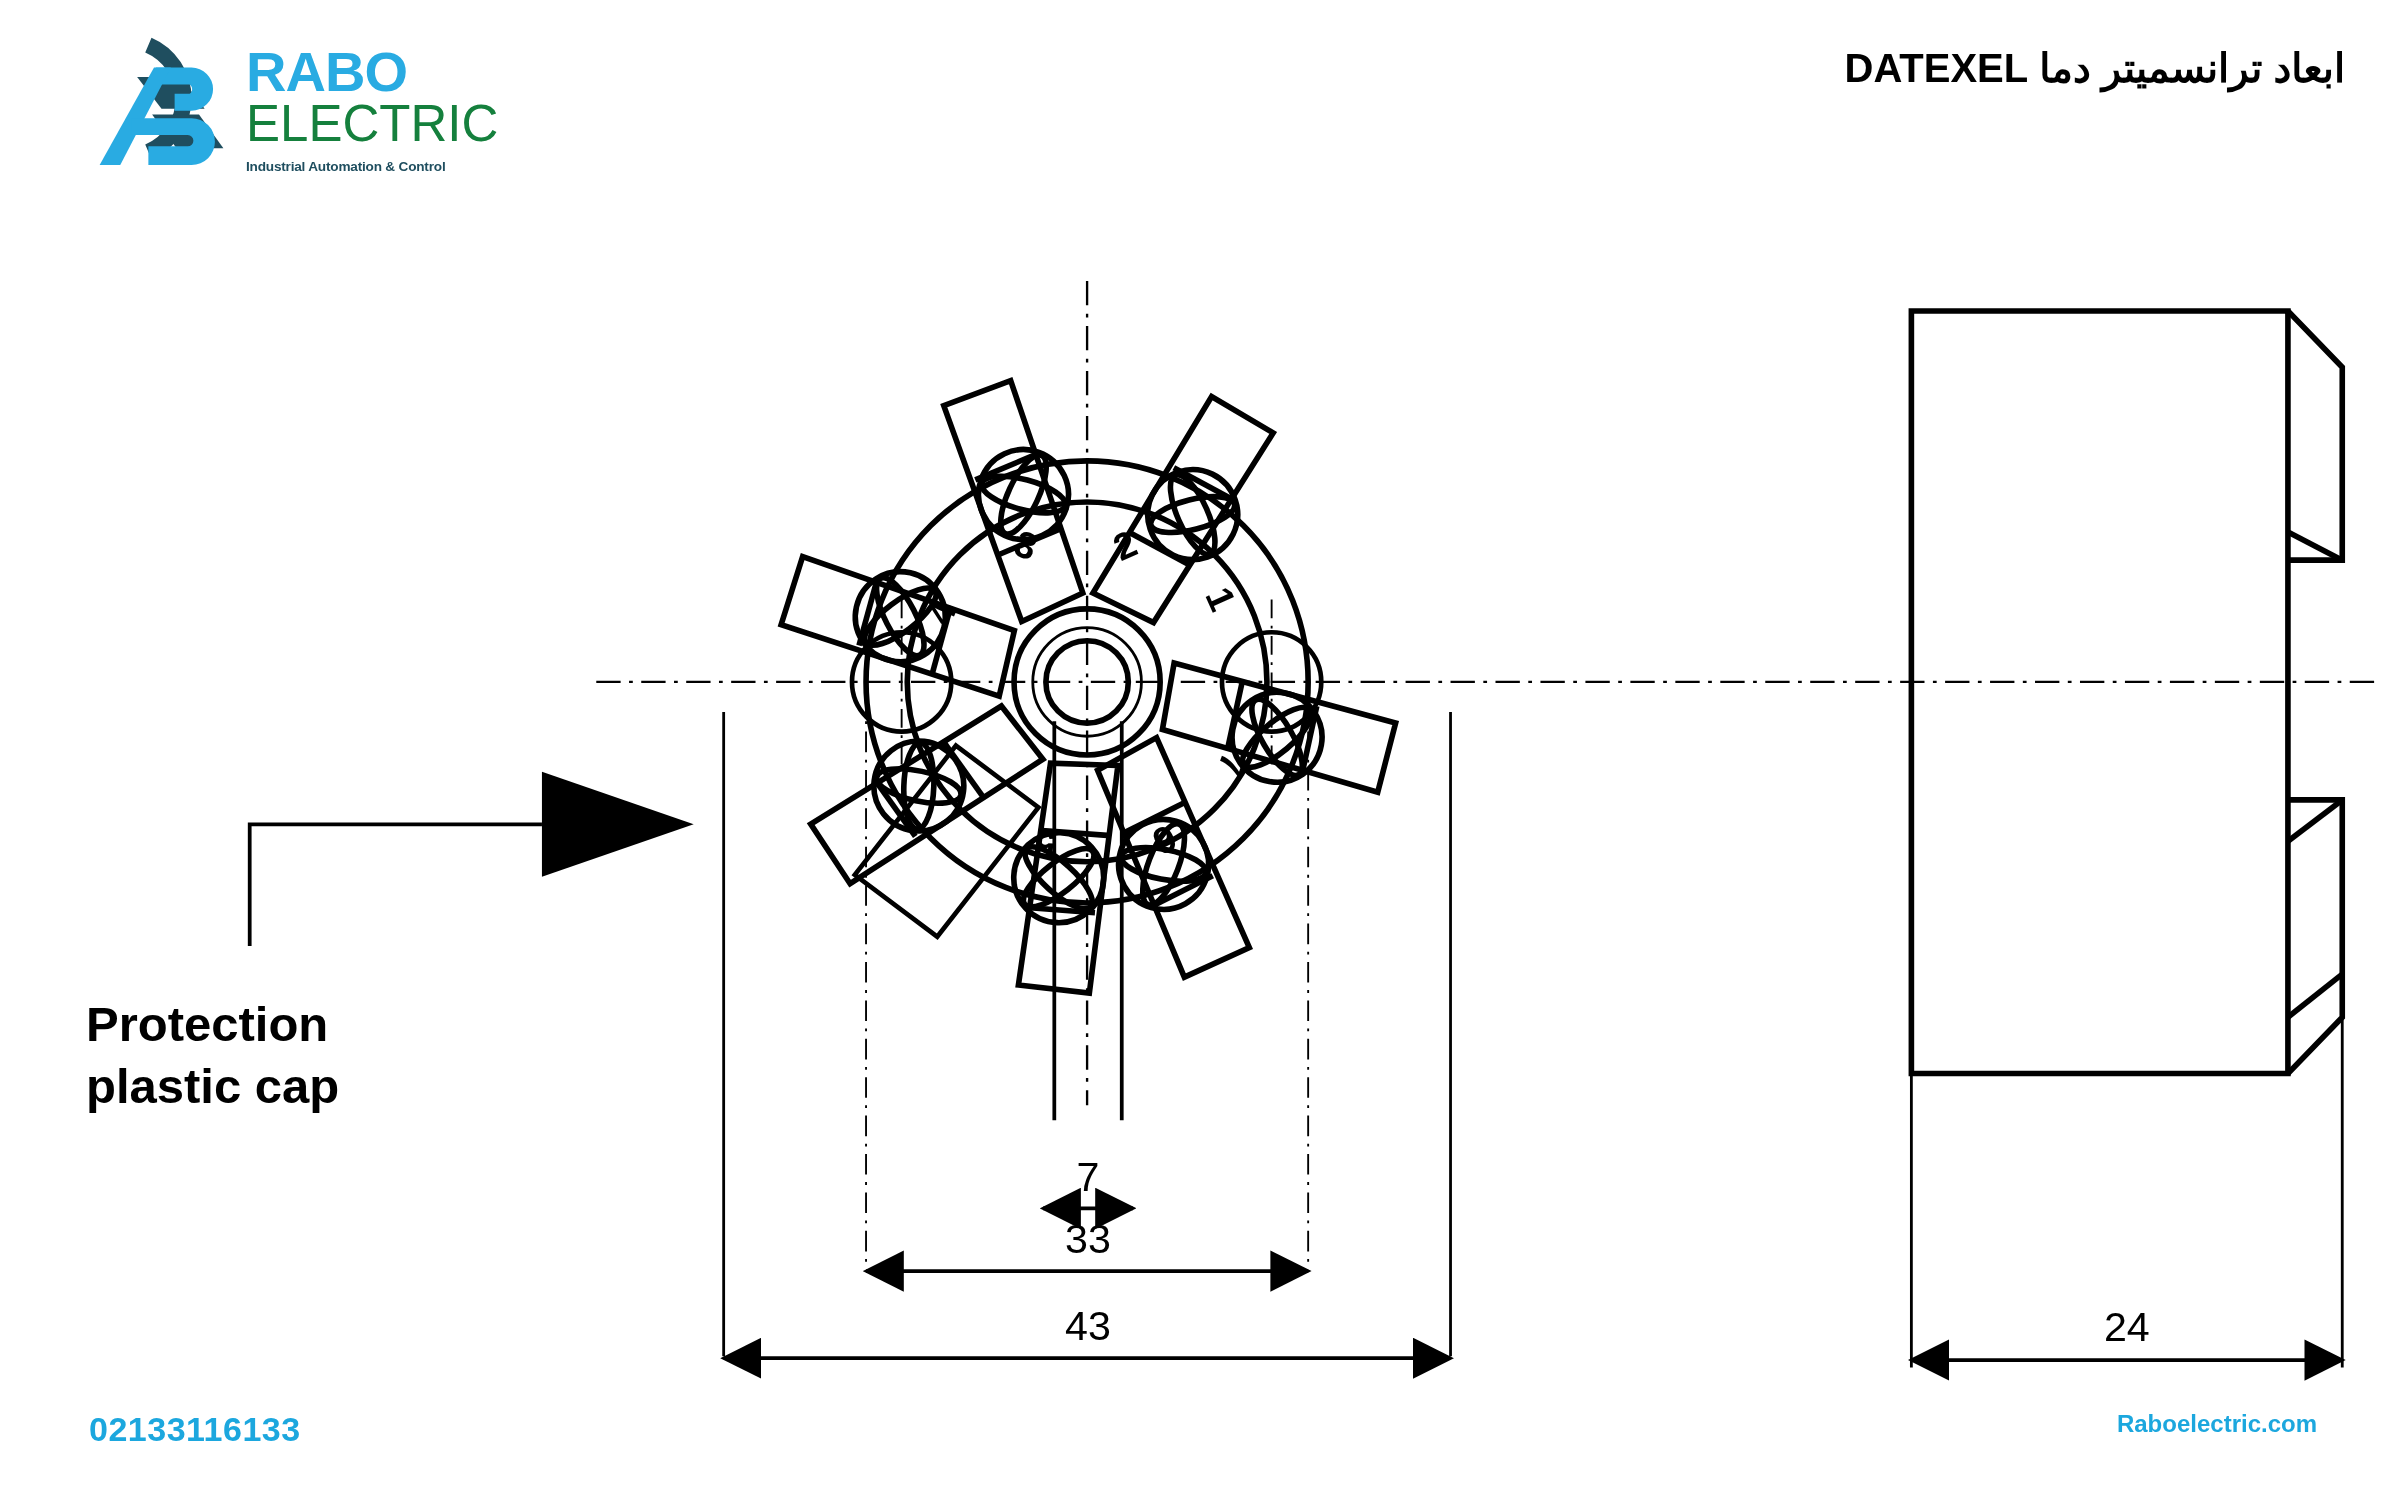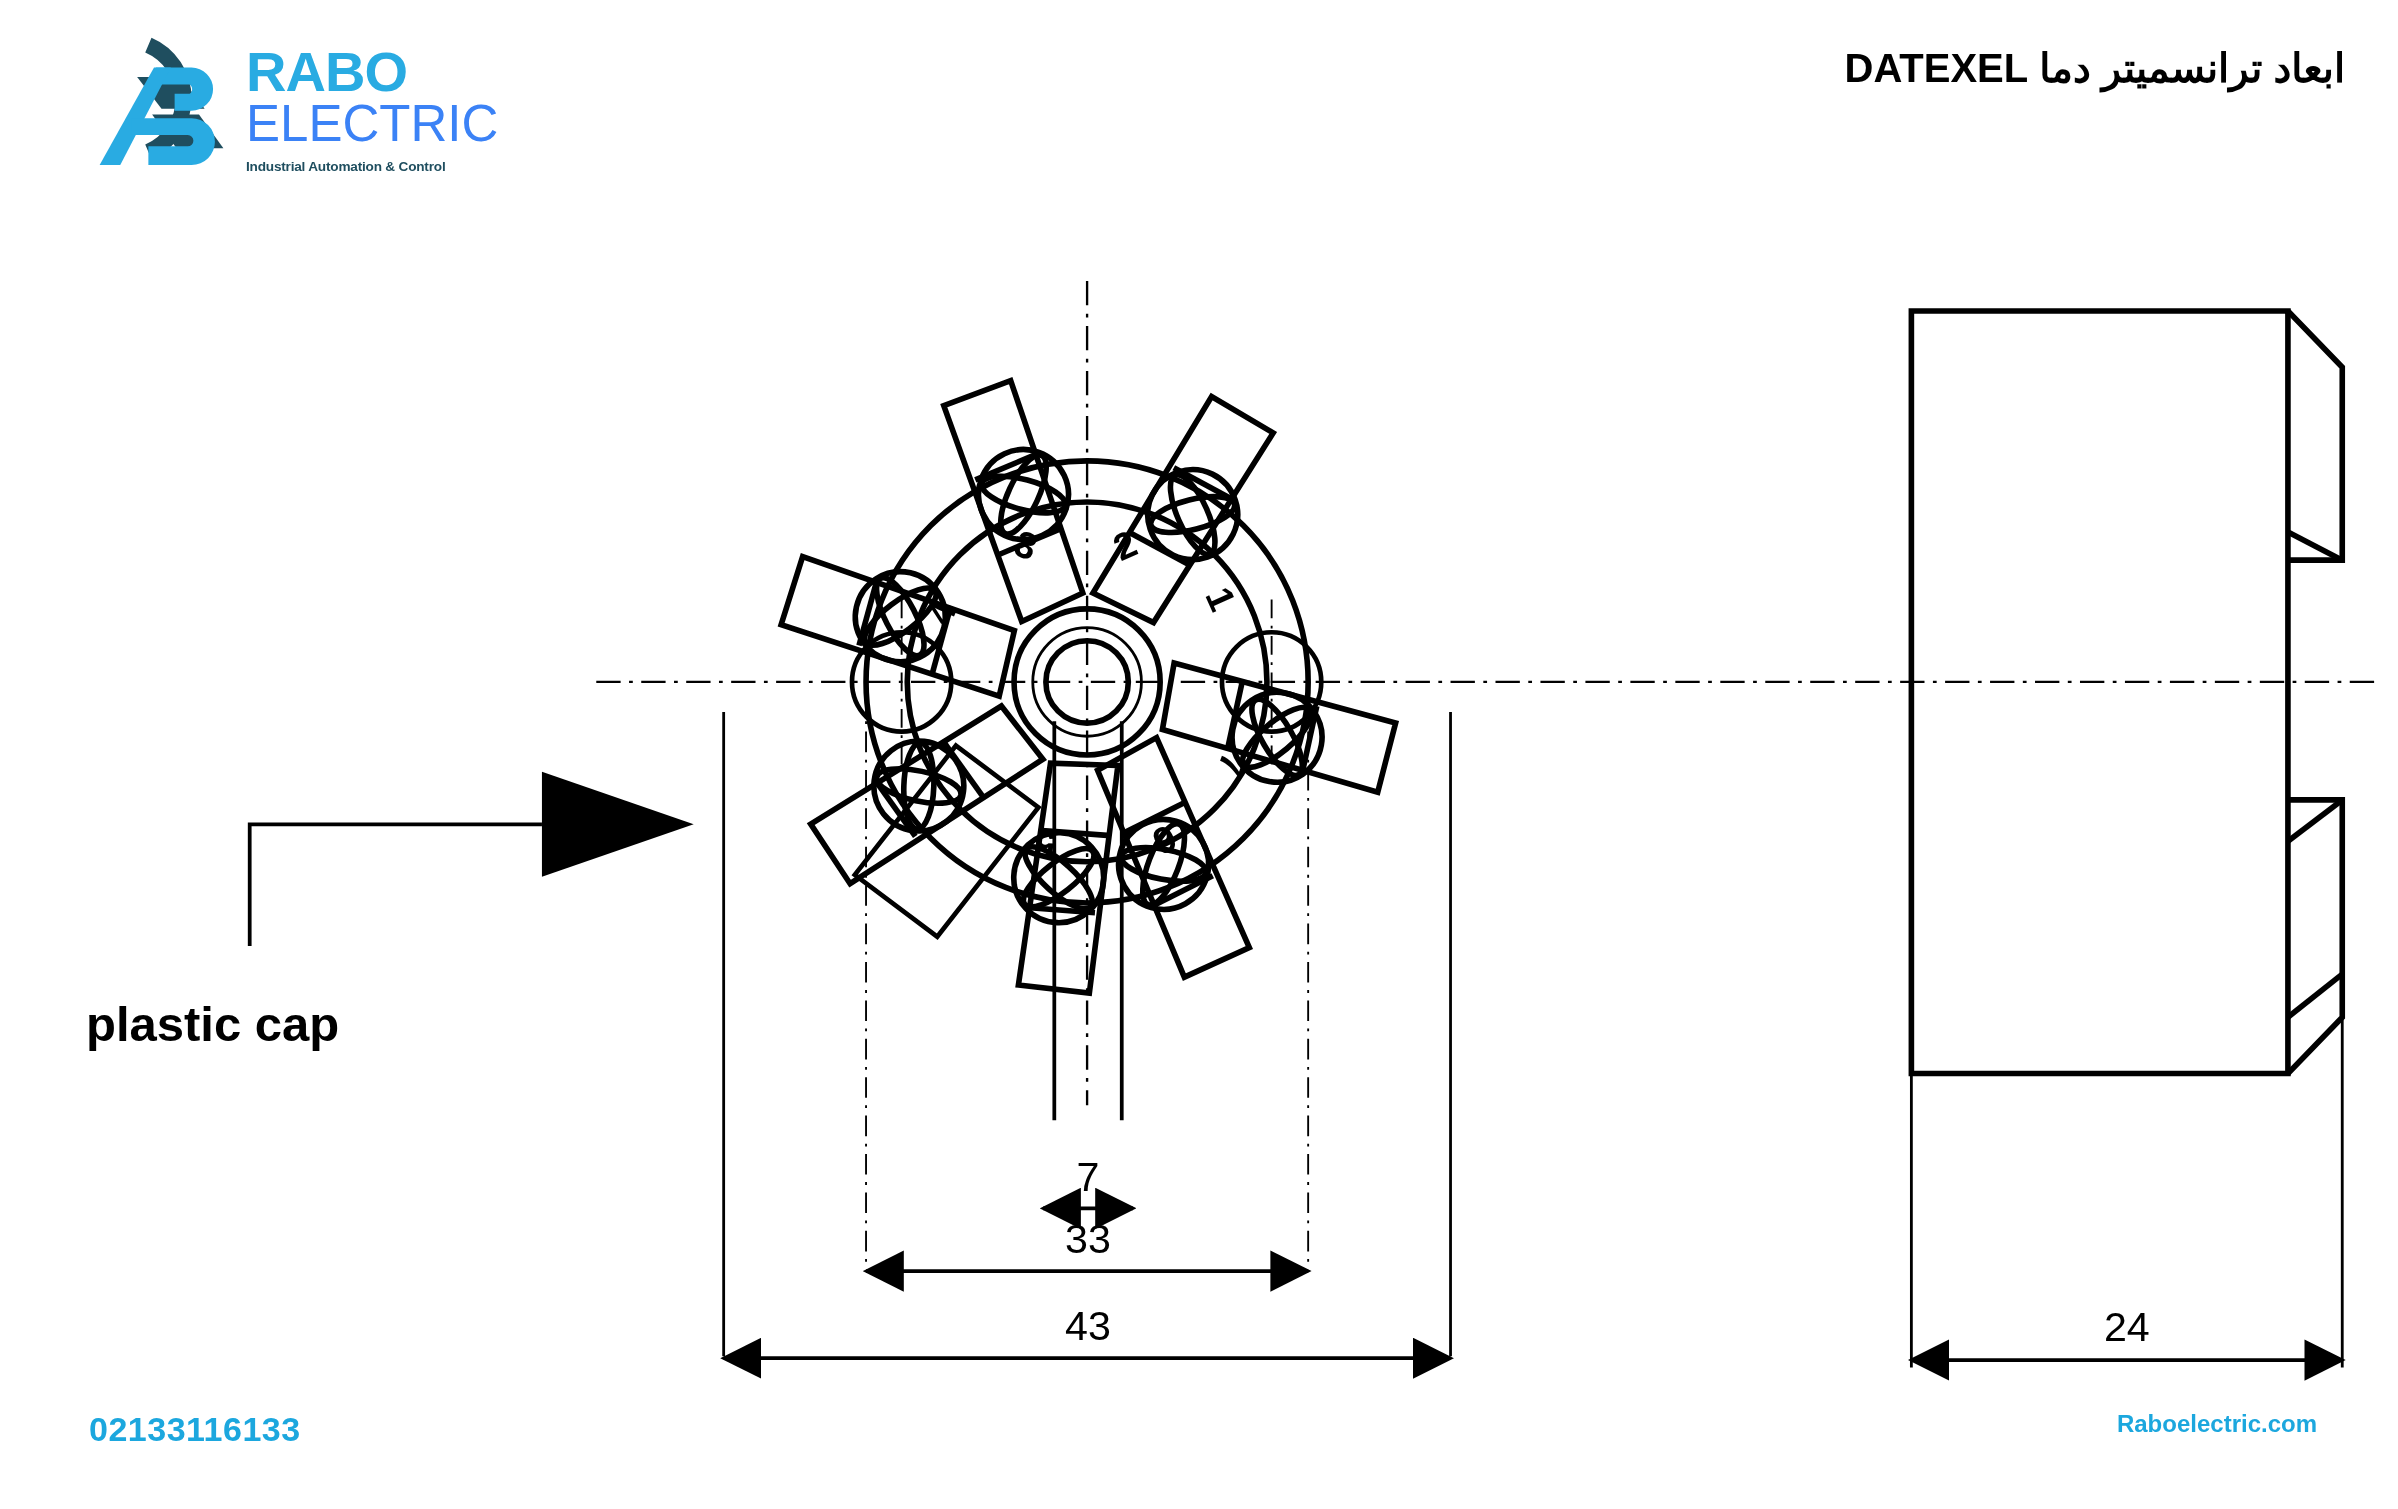--- a/index.html
+++ b/index.html
@@ -44,21 +44,21 @@
     letter-spacing: -0.9px;
     line-height: 54px;
     color: #29ABE2;
     font-weight: 700;
   }
   .wm-electric {
     font-family: "Liberation Sans", sans-serif;
     font-size: 51px;
     letter-spacing: 0px;
     line-height: 49px;
-    color: #3b82f6;
+    color: #15803d;
     font-weight: 400;
   }
   .wm-tagline {
     font-family: "Liberation Sans", sans-serif;
     font-size: 13.6px;
     font-weight: bold;
     color: #1F4E5F;
     letter-spacing: -0.2px;
     line-height: 17px;
     margin-top: 10px;
@@ -335,18 +335,19 @@
     <text class="term-text" x="1302" y="812" text-anchor="middle" transform="rotate(110 1302 812)">7</text>
   </g>
 
   <g>
     <path d="M266 1010 L266 880 L578 880" fill="none" stroke="#000" stroke-width="4"></path>
     <path d="M578 824 L740 880 L578 936 Z" fill="#000"></path>
   </g>
 </svg>
 
 <div id="callout-label">
+  <div>Protection</div>
   <div>plastic cap</div>
 </div>
 
 <div id="footer-phone">02133116133</div>
 <div id="footer-website">Raboelectric.com</div>
 
 
 </body></html>

